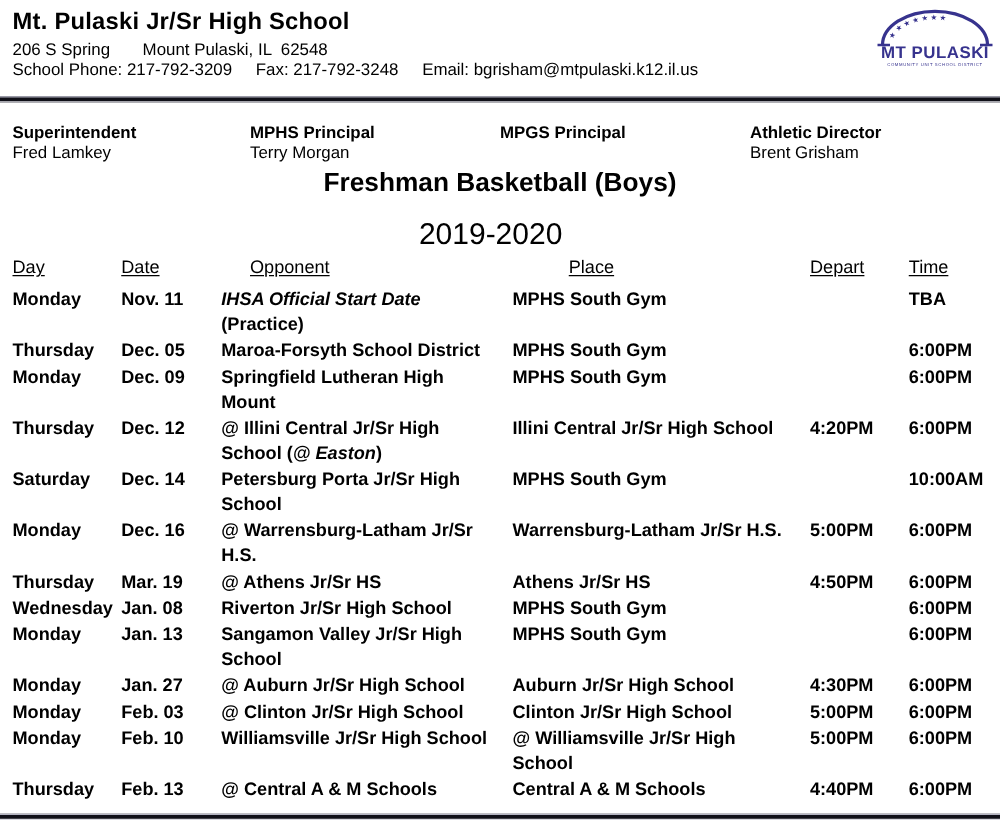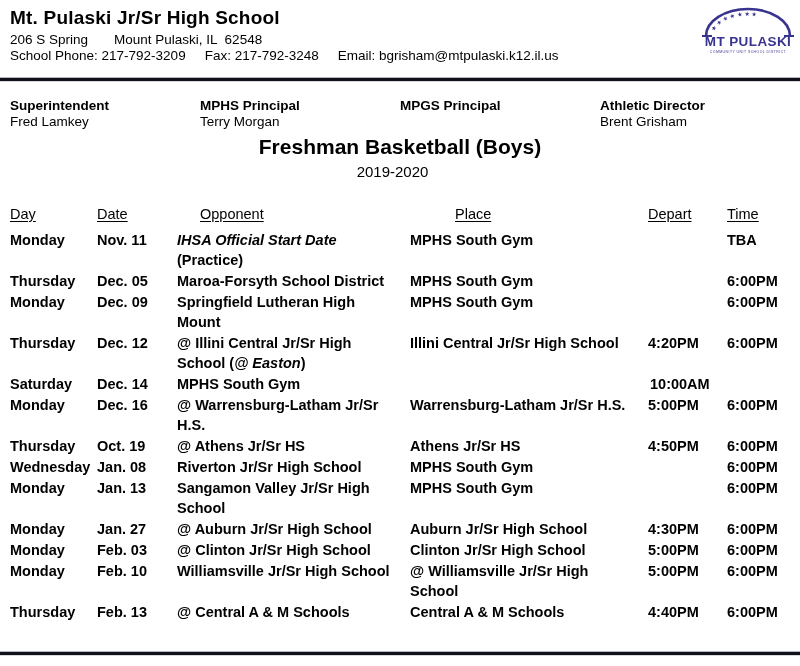--- a/index.html
+++ b/index.html
@@ -32,22 +32,22 @@
   
   .staff { position:absolute; top:98px; left:0; width:800px; font-size:13.5px; }
   .staff-member { position:absolute; top:0; width:190px; }
   .staff-member .stitle { font-weight:bold; line-height:16px; }
   .staff-member .sname  { line-height:16px; }
   .staff-0 { left:10px; } .staff-1 { left:200px; } .staff-2 { left:400px; } .staff-3 { left:600px; }
 
   
   .doc-title { position:absolute; top:134px; left:0; width:800px; margin:0;
                text-align:center; font-size:21px; font-weight:bold; line-height:25px; }
-  .doc-subtitle { position:absolute; top:161px; left:0; width:785px;
-                  text-align:center; font-size:15px; line-height:22px; }
+  .doc-subtitle { position:absolute; top:177px; left:0; width:785px;
+                  text-align:center; font-size:24px; line-height:22px; }
 
   
   .grid-cols { display:grid; grid-template-columns:87px 80px 233px 235px 77px 1fr; padding-left:10px; }
   .thead { position:absolute; top:205px; left:0; width:790px; font-size:14.5px; line-height:18px; }
   .thead .hul { text-decoration:underline; text-underline-offset:2px; }
   .thead .hc-opponent { padding-left:23px; }
   .thead .hc-place { padding-left:45px; }
   .thead .hc-depart { padding-left:3px; }
   .thead .hc-time { padding-left:5px; }
 
@@ -148,35 +148,36 @@
         <div class="cell day">Thursday</div>
         <div class="cell date">Dec. 12</div>
         <div class="cell opponent"><span>@ Illini Central Jr/Sr High School (</span><span class="ital">@ Easton</span><span>)</span></div>
         <div class="cell place">Illini Central Jr/Sr High School</div>
         <div class="cell depart">4:20PM</div>
         <div class="cell time">6:00PM</div>
       </div>
       <div class="trow grid-cols">
         <div class="cell day">Saturday</div>
         <div class="cell date">Dec. 14</div>
+        <div class="cell opponent"><span>Petersburg Porta Jr/Sr High School</span></div>
         <div class="cell place">MPHS South Gym</div>
         <div class="cell depart"></div>
         <div class="cell time">10:00AM</div>
       </div>
       <div class="trow grid-cols">
         <div class="cell day">Monday</div>
         <div class="cell date">Dec. 16</div>
         <div class="cell opponent"><span>@ Warrensburg-Latham Jr/Sr H.S.</span></div>
         <div class="cell place">Warrensburg-Latham Jr/Sr H.S.</div>
         <div class="cell depart">5:00PM</div>
         <div class="cell time">6:00PM</div>
       </div>
       <div class="trow grid-cols">
         <div class="cell day">Thursday</div>
-        <div class="cell date">Oct. 19</div>
+        <div class="cell date">Mar. 19</div>
         <div class="cell opponent"><span>@ Athens Jr/Sr HS</span></div>
         <div class="cell place">Athens Jr/Sr HS</div>
         <div class="cell depart">4:50PM</div>
         <div class="cell time">6:00PM</div>
       </div>
       <div class="trow grid-cols">
         <div class="cell day">Wednesday</div>
         <div class="cell date">Jan. 08</div>
         <div class="cell opponent"><span>Riverton Jr/Sr High School</span></div>
         <div class="cell place">MPHS South Gym</div>

